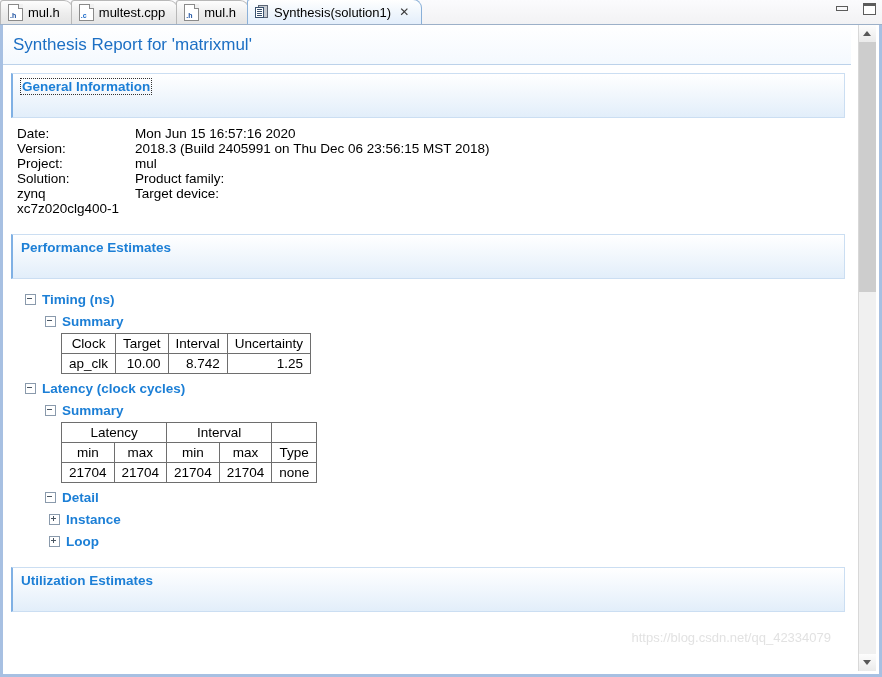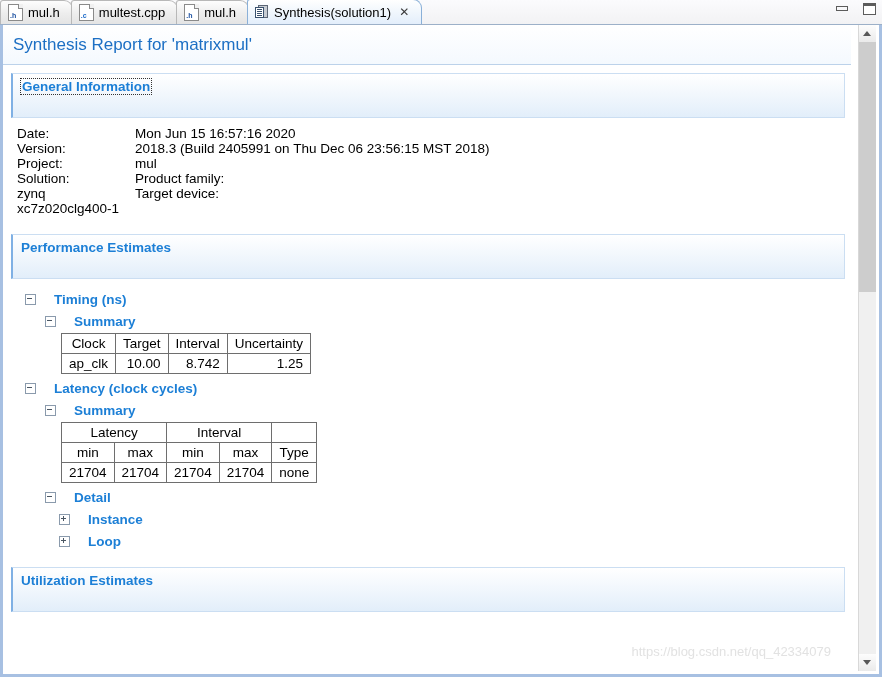--- a/index.html
+++ b/index.html
@@ -224,21 +224,20 @@
   .ginfo .v { white-space: nowrap; }
 
   
   .tnode {
     display: flex;
     align-items: center;
     margin: 7px 0 0 0;
     font-size: 13.5px;
     font-weight: bold;
     color: #1c7fd6;
-    gap: 12px;
   }
   .toggle {
     width: 9px; height: 9px;
     border: 1px solid #8a9aac;
     background: #ffffff;
     position: relative;
     margin-right: 6px;
     flex: 0 0 auto;
     cursor: pointer;
   }
@@ -251,21 +250,21 @@
   }
   .toggle.plus:after {
     content: "";
     position: absolute;
     left: 3px; top: 1px;
     width: 1px; height: 5px;
     background: #4a5663;
   }
   .lvl1 { margin-left: 8px; }
   .lvl2 { margin-left: 28px; }
-  .lvl3 { margin-left: 42px; }
+  .lvl3 { margin-left: 32px; }
 
   
   table.rep {
     border-collapse: collapse;
     font-size: 13.5px;
     color: #000000;
     margin-top: 4px;
   }
   table.rep td, table.rep th {
     border: 1px solid #6e6e6e;
@@ -312,21 +311,21 @@
     top: 17px; left: 0;
     width: 17px;
     height: 250px;
     background: #cdcdcd;
     cursor: pointer;
   }
 
   .watermark {
     position: absolute;
     right: 20px;
-    bottom: 12px;
+    bottom: 26px;
     font-size: 13px;
     color: #e2e2e2;
     font-family: "Liberation Sans", sans-serif;
     white-space: nowrap;
     pointer-events: none;
   }
 </style>
 </head>
 <body>
 

